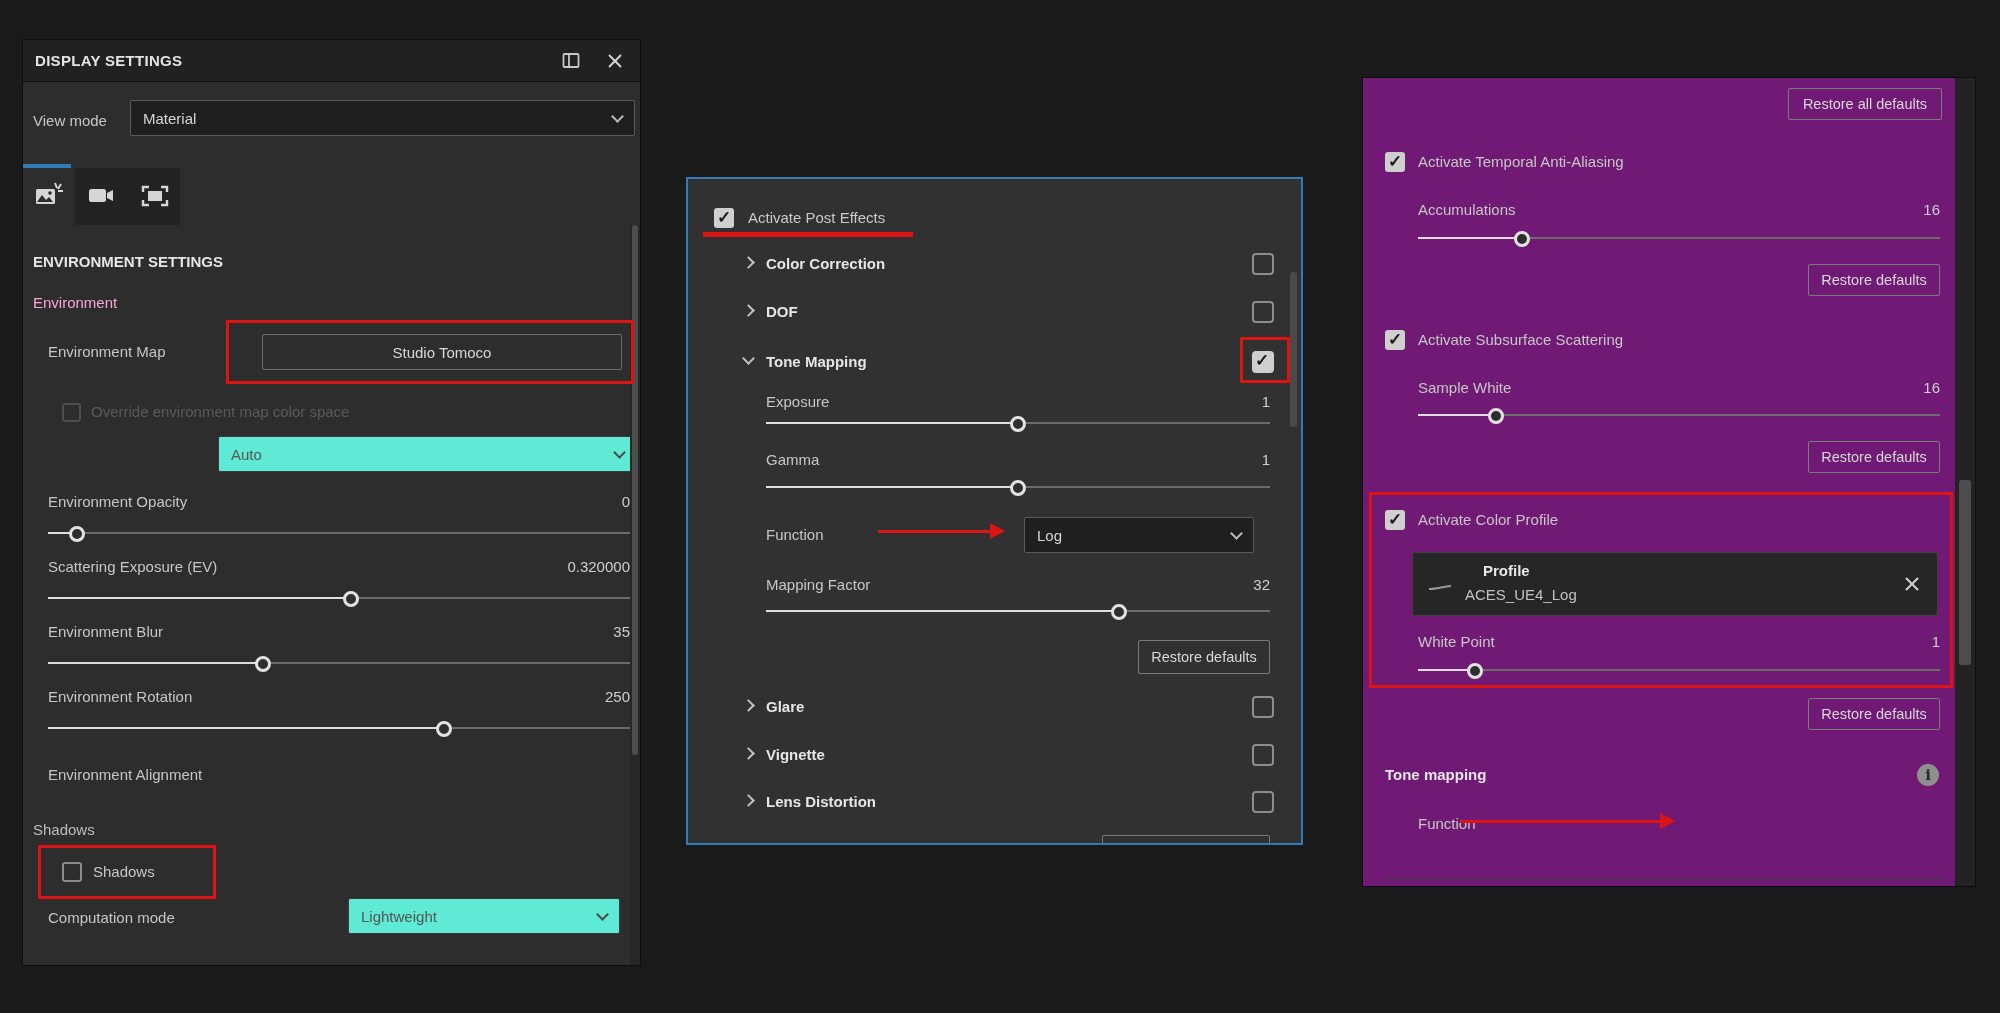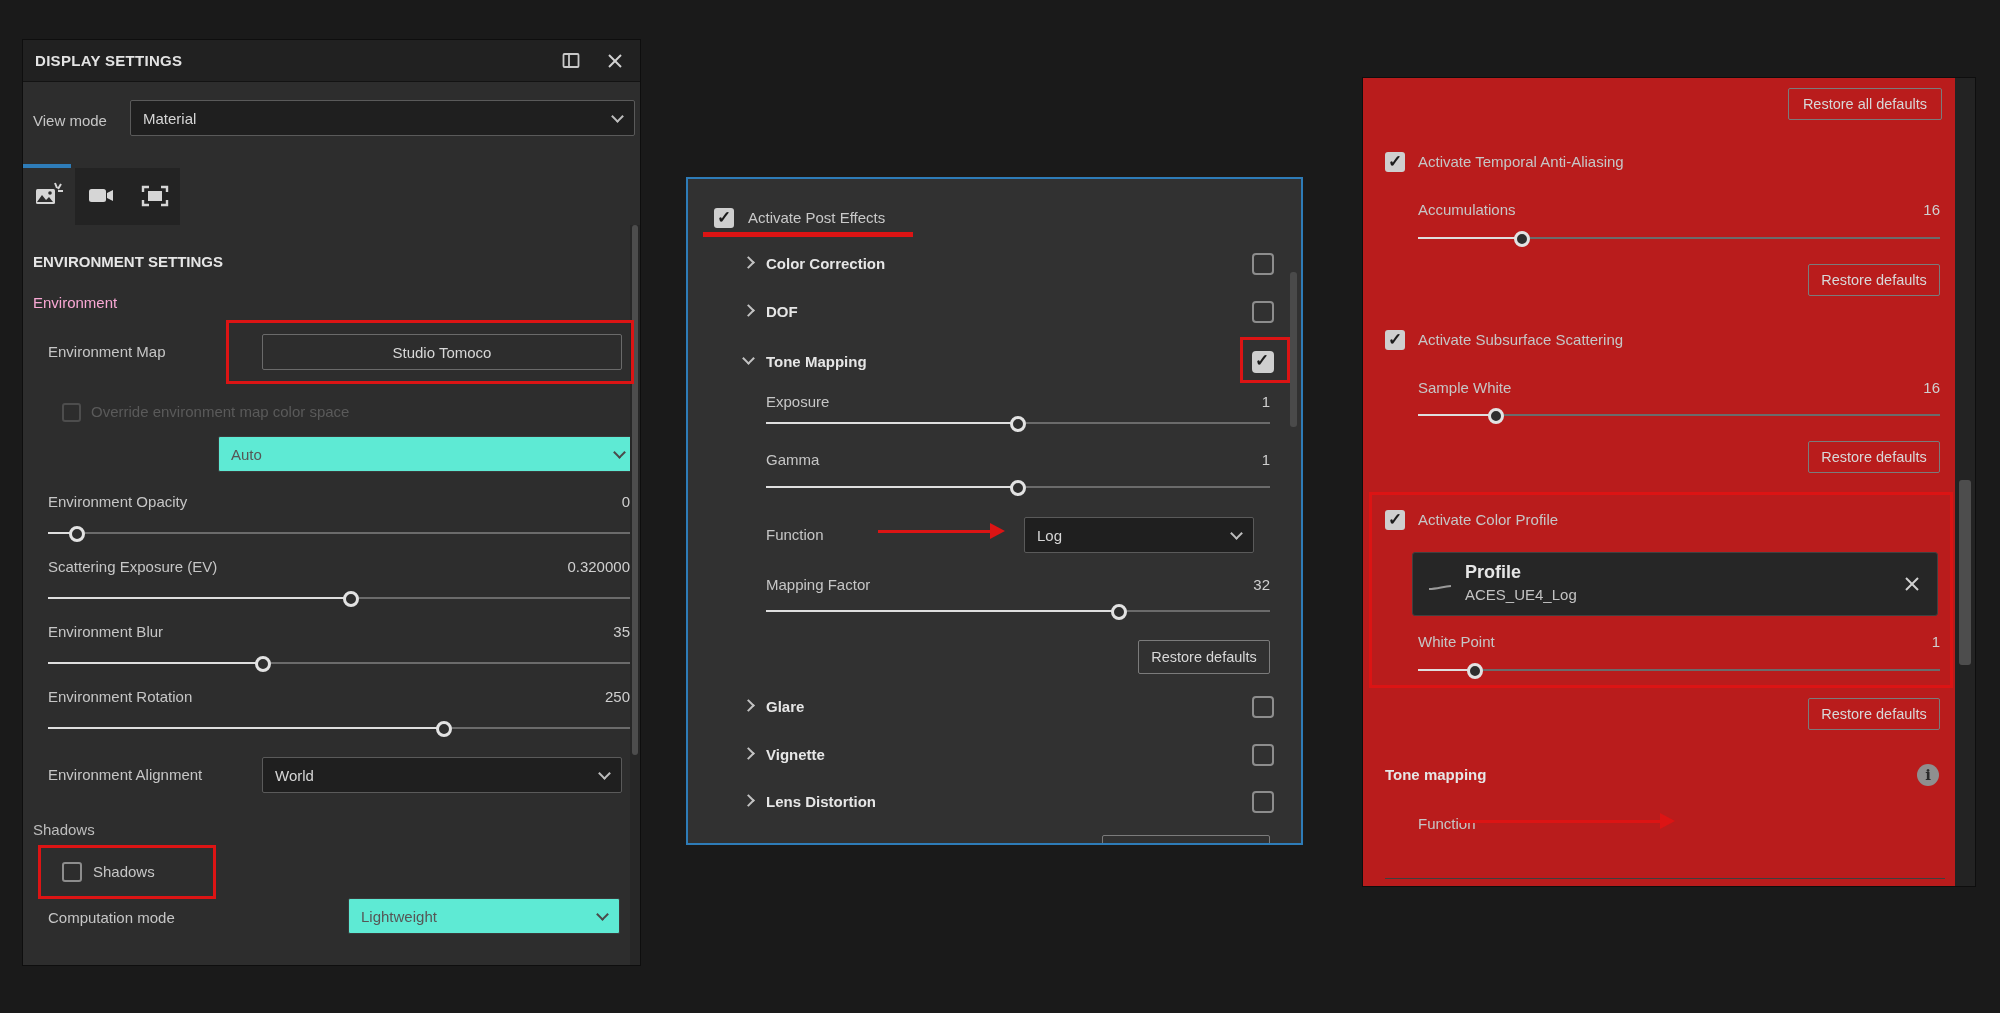--- a/index.html
+++ b/index.html
@@ -157,24 +157,20 @@
 
     <div class="t" style="left:25px;top:648px">Environment Rotation</div>
     <div class="t val" style="right:10px;top:648px">250</div>
     <div class="slider" style="left:25px;right:10px;top:681px">
       <div class="track"></div>
         <div class="fill" style="width: 68%;"></div>
       <div class="knob" style="left: 68%;"></div>
     </div>
 
     <div class="t" style="left:25px;top:726px">Environment Alignment</div>
-    <div class="dd" style="left:239px;top:717px;width:360px">
-      <span>World</span>
-      <span class="chev"></span>
-    </div>
 
     <div class="t" style="left:10px;top:781px;color:#bdbdbd">Shadows</div>
 
     <div class="cb un" style="left:39px;top:822px"></div>
     <div class="t" style="left:70px;top:823px">Shadows</div>
 
     <div class="t" style="left:25px;top:869px">Computation mode</div>
     <div class="dd dis" style="left:325px;top:858px;width:272px">
       <span>Lightweight</span>
       <span class="chev"></span>
@@ -245,21 +241,21 @@
 
     <span class="xchev closed" style="left:56px;top:617px"></span>
     <div class="t bold" style="left:78px;top:614px">Lens Distortion</div>
     <div class="cb un sq" style="left:564px;top:612px"></div>
 
     <div class="btn" style="right:31px;top:656px;width:168px;height:34px"></div>
 
     <div class="scroll-thumb" style="right:4px;top:93px;width:7px;height:155px;background:#4a4a4a"></div>
   </div>
 
-  <div class="panel" style="left:1363px;top:78px;width:612px;height:808px;background:#b91c1c">
+  <div class="panel" style="left:1363px;top:78px;width:612px;height:808px;background:#701a75">
 
     <div class="btn" style="right:33px;top:10px;height:32px;padding:0 14px">
       <span>Restore all defaults</span>
     </div>
 
     <div class="cb checked" style="left:22px;top:74px"></div>
     <div class="t" style="left:55px;top:75px">Activate Temporal Anti-Aliasing</div>
 
     <div class="t" style="left:55px;top:123px">Accumulations</div>
     <div class="t val" style="right:35px;top:123px">16</div>
@@ -290,21 +286,21 @@
 
     <div class="cb checked" style="left:22px;top:432px"></div>
     <div class="t" style="left:55px;top:433px">Activate Color Profile</div>
 
     <div class="pcard" style="left:49px;top:474px;right:37px;height:64px">
       <span class="abs" style="left:14px;top:25px">
         <svg width="26" height="16" viewBox="0 0 26 16">
           <path d="M2 11 C10 11 16 8.5 24 8" stroke="#9a9a9a" stroke-width="2.2" fill="none"></path>
         </svg>
       </span>
-      <div class="t bold" style="left:52px;top:9px;font-size:18px">Profile</div>
+      <div class="t bold" style="left:70px;top:9px;font-size:15px">Profile</div>
       <div class="t" style="left:52px;top:33px;color:#c3c3c3">ACES_UE4_Log</div>
       <span class="abs" style="right:16px;top:22px">
         <svg width="18" height="18" viewBox="0 0 18 18">
           <line x1="3" y1="3" x2="15" y2="15" class="x-glyph"></line>
           <line x1="15" y1="3" x2="3" y2="15" class="x-glyph"></line>
         </svg>
       </span>
     </div>
 
     <div class="t" style="left:55px;top:555px">White Point</div>

